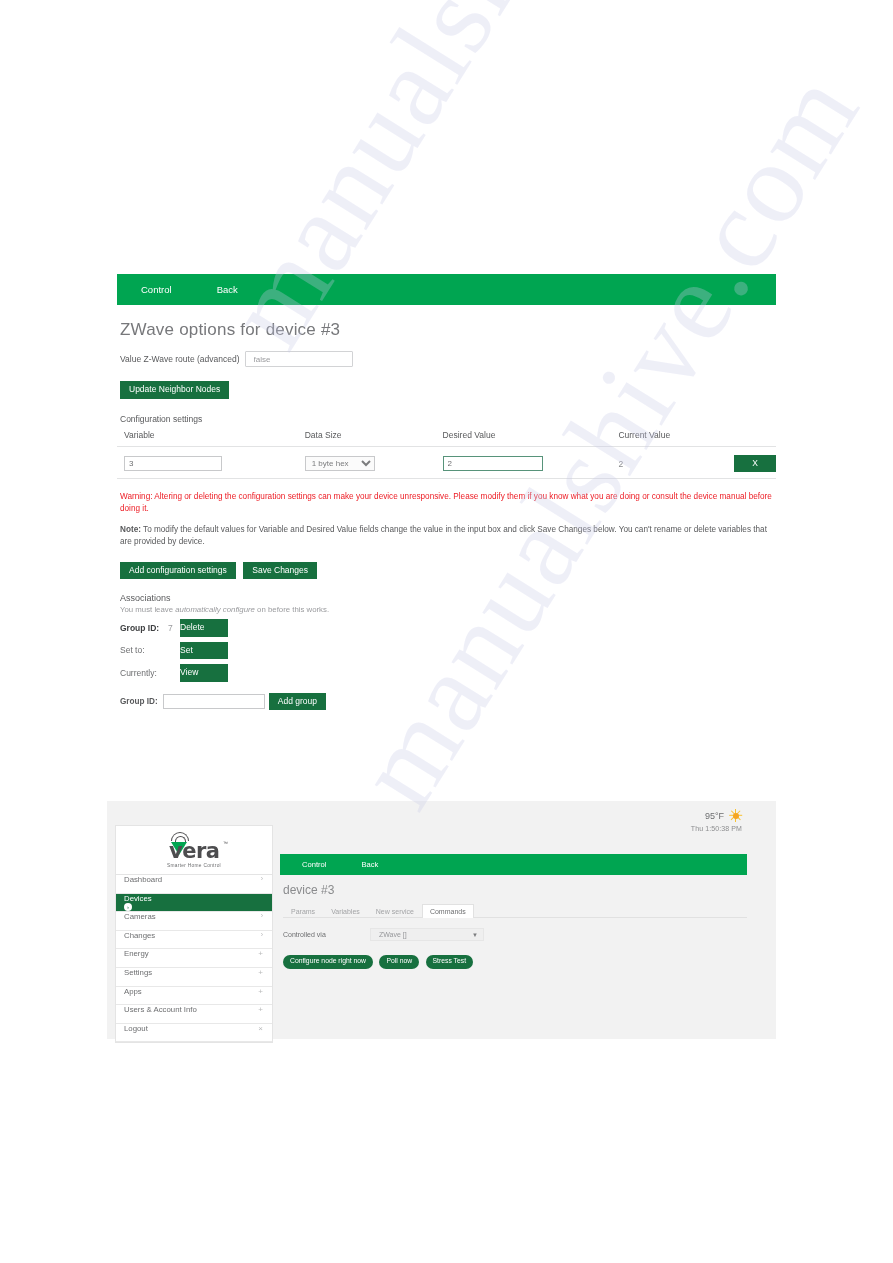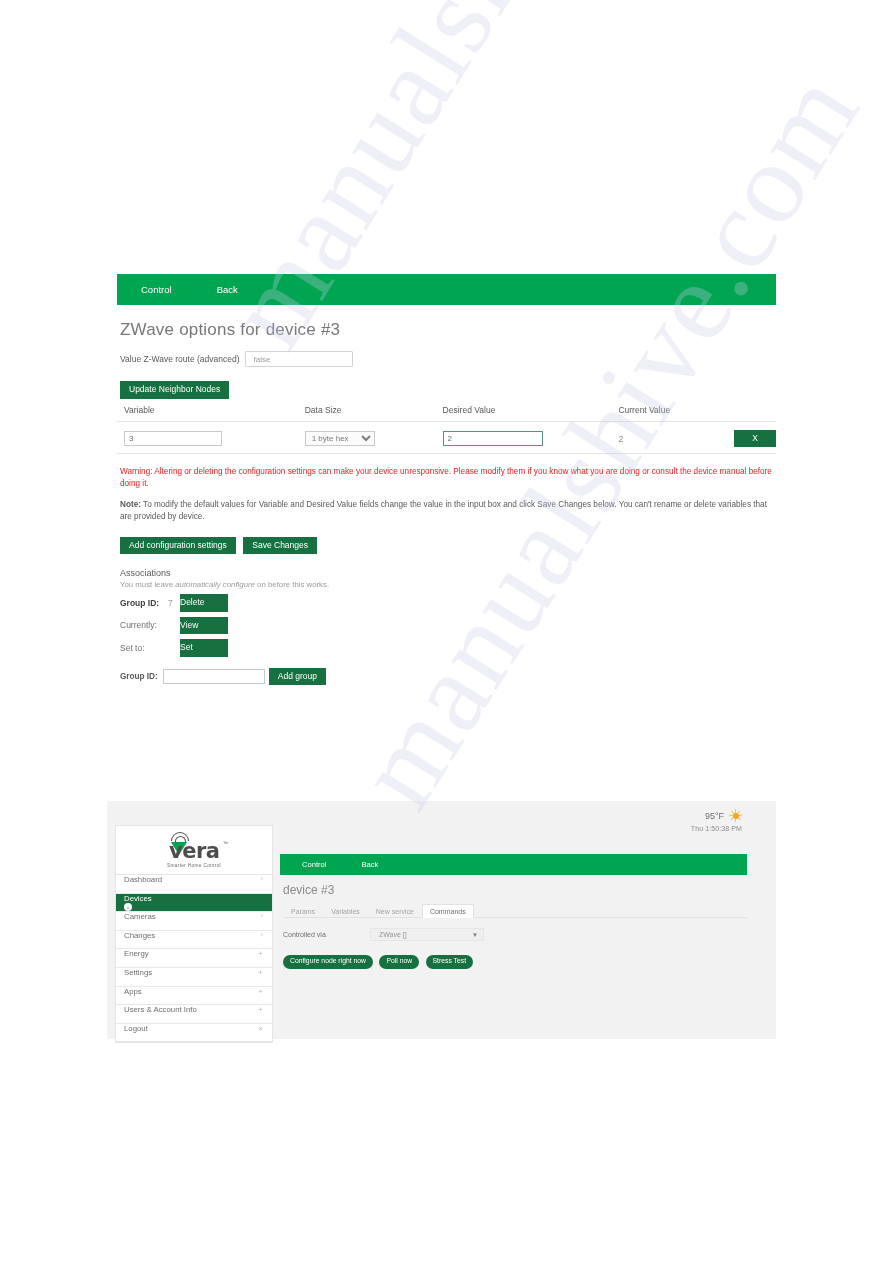--- a/index.html
+++ b/index.html
@@ -511,20 +511,21 @@
 
   <div class="route-row">
     <span class="route-label">Value Z-Wave route (advanced)</span>
     <input class="route-input" type="text" value="false" style="">
   </div>
 
   <div id="update-neighbor-row">
     <button class="btn">Update Neighbor Nodes</button>
   </div>
 
+  <div class="section-label">Configuration settings</div>
 
   <table class="cfg">
     <thead>
       <tr>
         <th class="col-var">Variable</th>
         <th class="col-size">Data Size</th>
         <th class="col-des">Desired Value</th>
         <th class="col-cur">Current Value</th>
         <th class="col-act"></th>
       </tr>
@@ -566,29 +567,29 @@
   <div class="assoc-title">Associations</div>
   <div class="assoc-sub"><span>You must leave </span><i>automatically configure</i><span> on before this works.</span></div>
 
   <div class="assoc-row">
     <span class="assoc-lbl bold">Group ID:</span>
     <span class="assoc-val">7</span>
     <button class="btn">Delete</button>
   </div>
 
   <div class="assoc-row">
+    <span class="assoc-lbl">Set to:</span>
+    <span class="assoc-val"></span>
+    <button class="btn">Set</button>
+  </div>
+
+  <div class="assoc-row">
     <span class="assoc-lbl">Currently:</span>
     <span class="assoc-val"></span>
     <button class="btn">View</button>
-  </div>
-
-  <div class="assoc-row">
-    <span class="assoc-lbl">Set to:</span>
-    <span class="assoc-val"></span>
-    <button class="btn">Set</button>
   </div>
 
   <div id="add-group-row">
     <span class="gid-lbl">Group ID:</span>
     <input class="gid-input" type="text" value="" style="">
     <button class="btn">Add group</button>
   </div>
 </div>
 
 <div id="app-shell">

